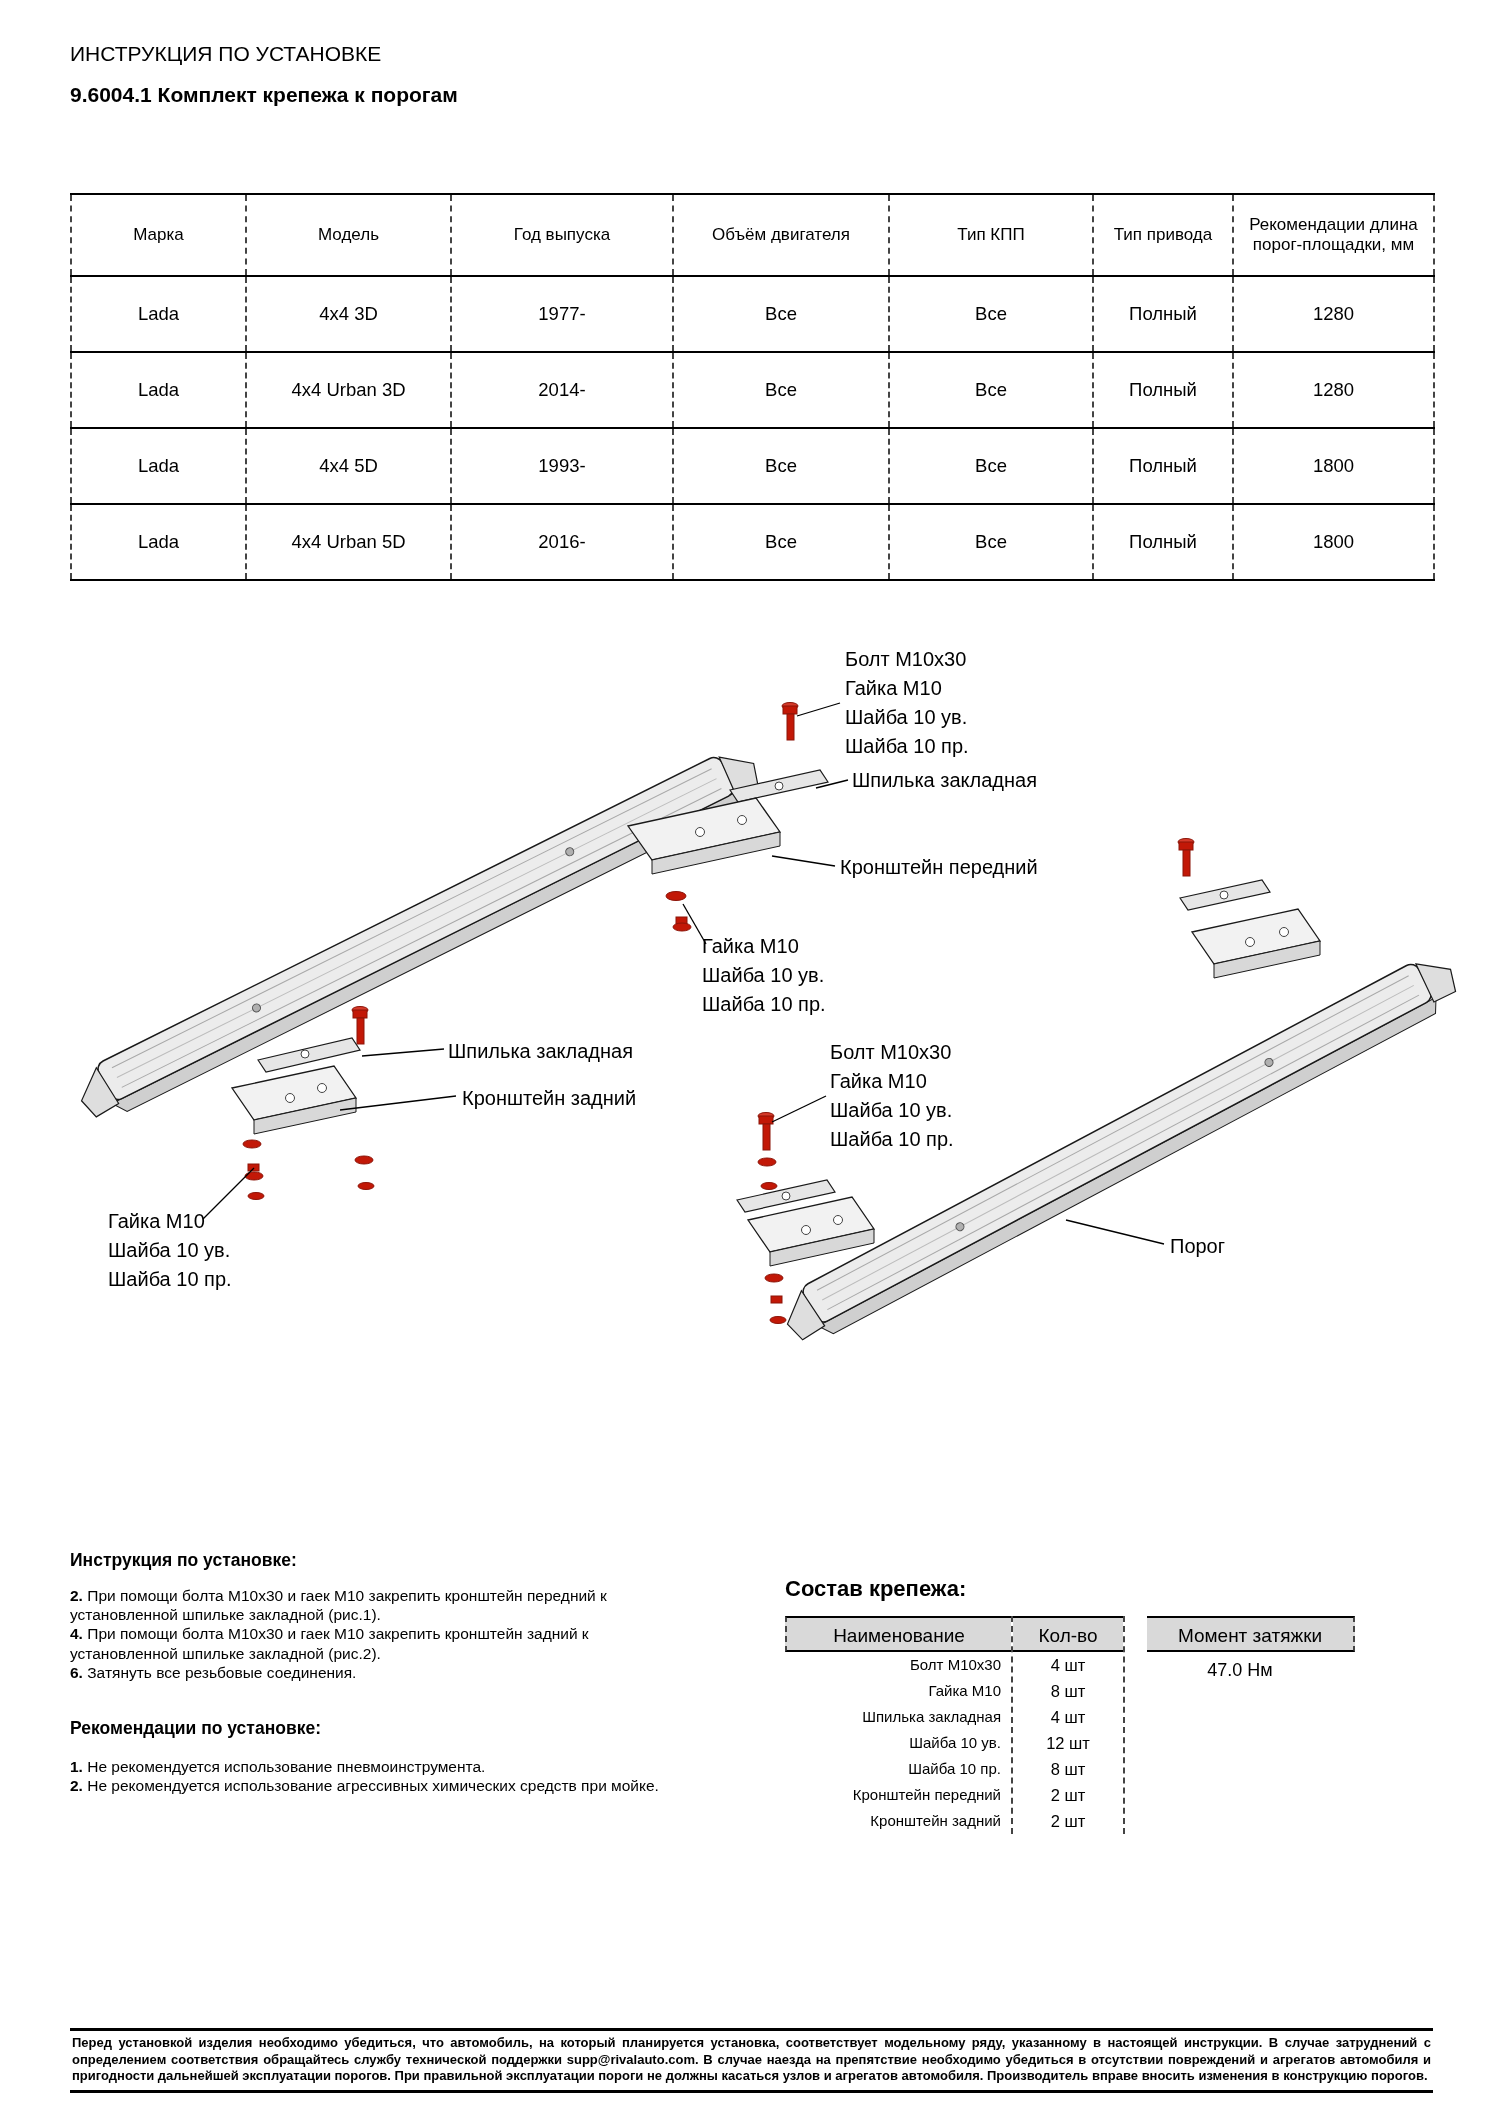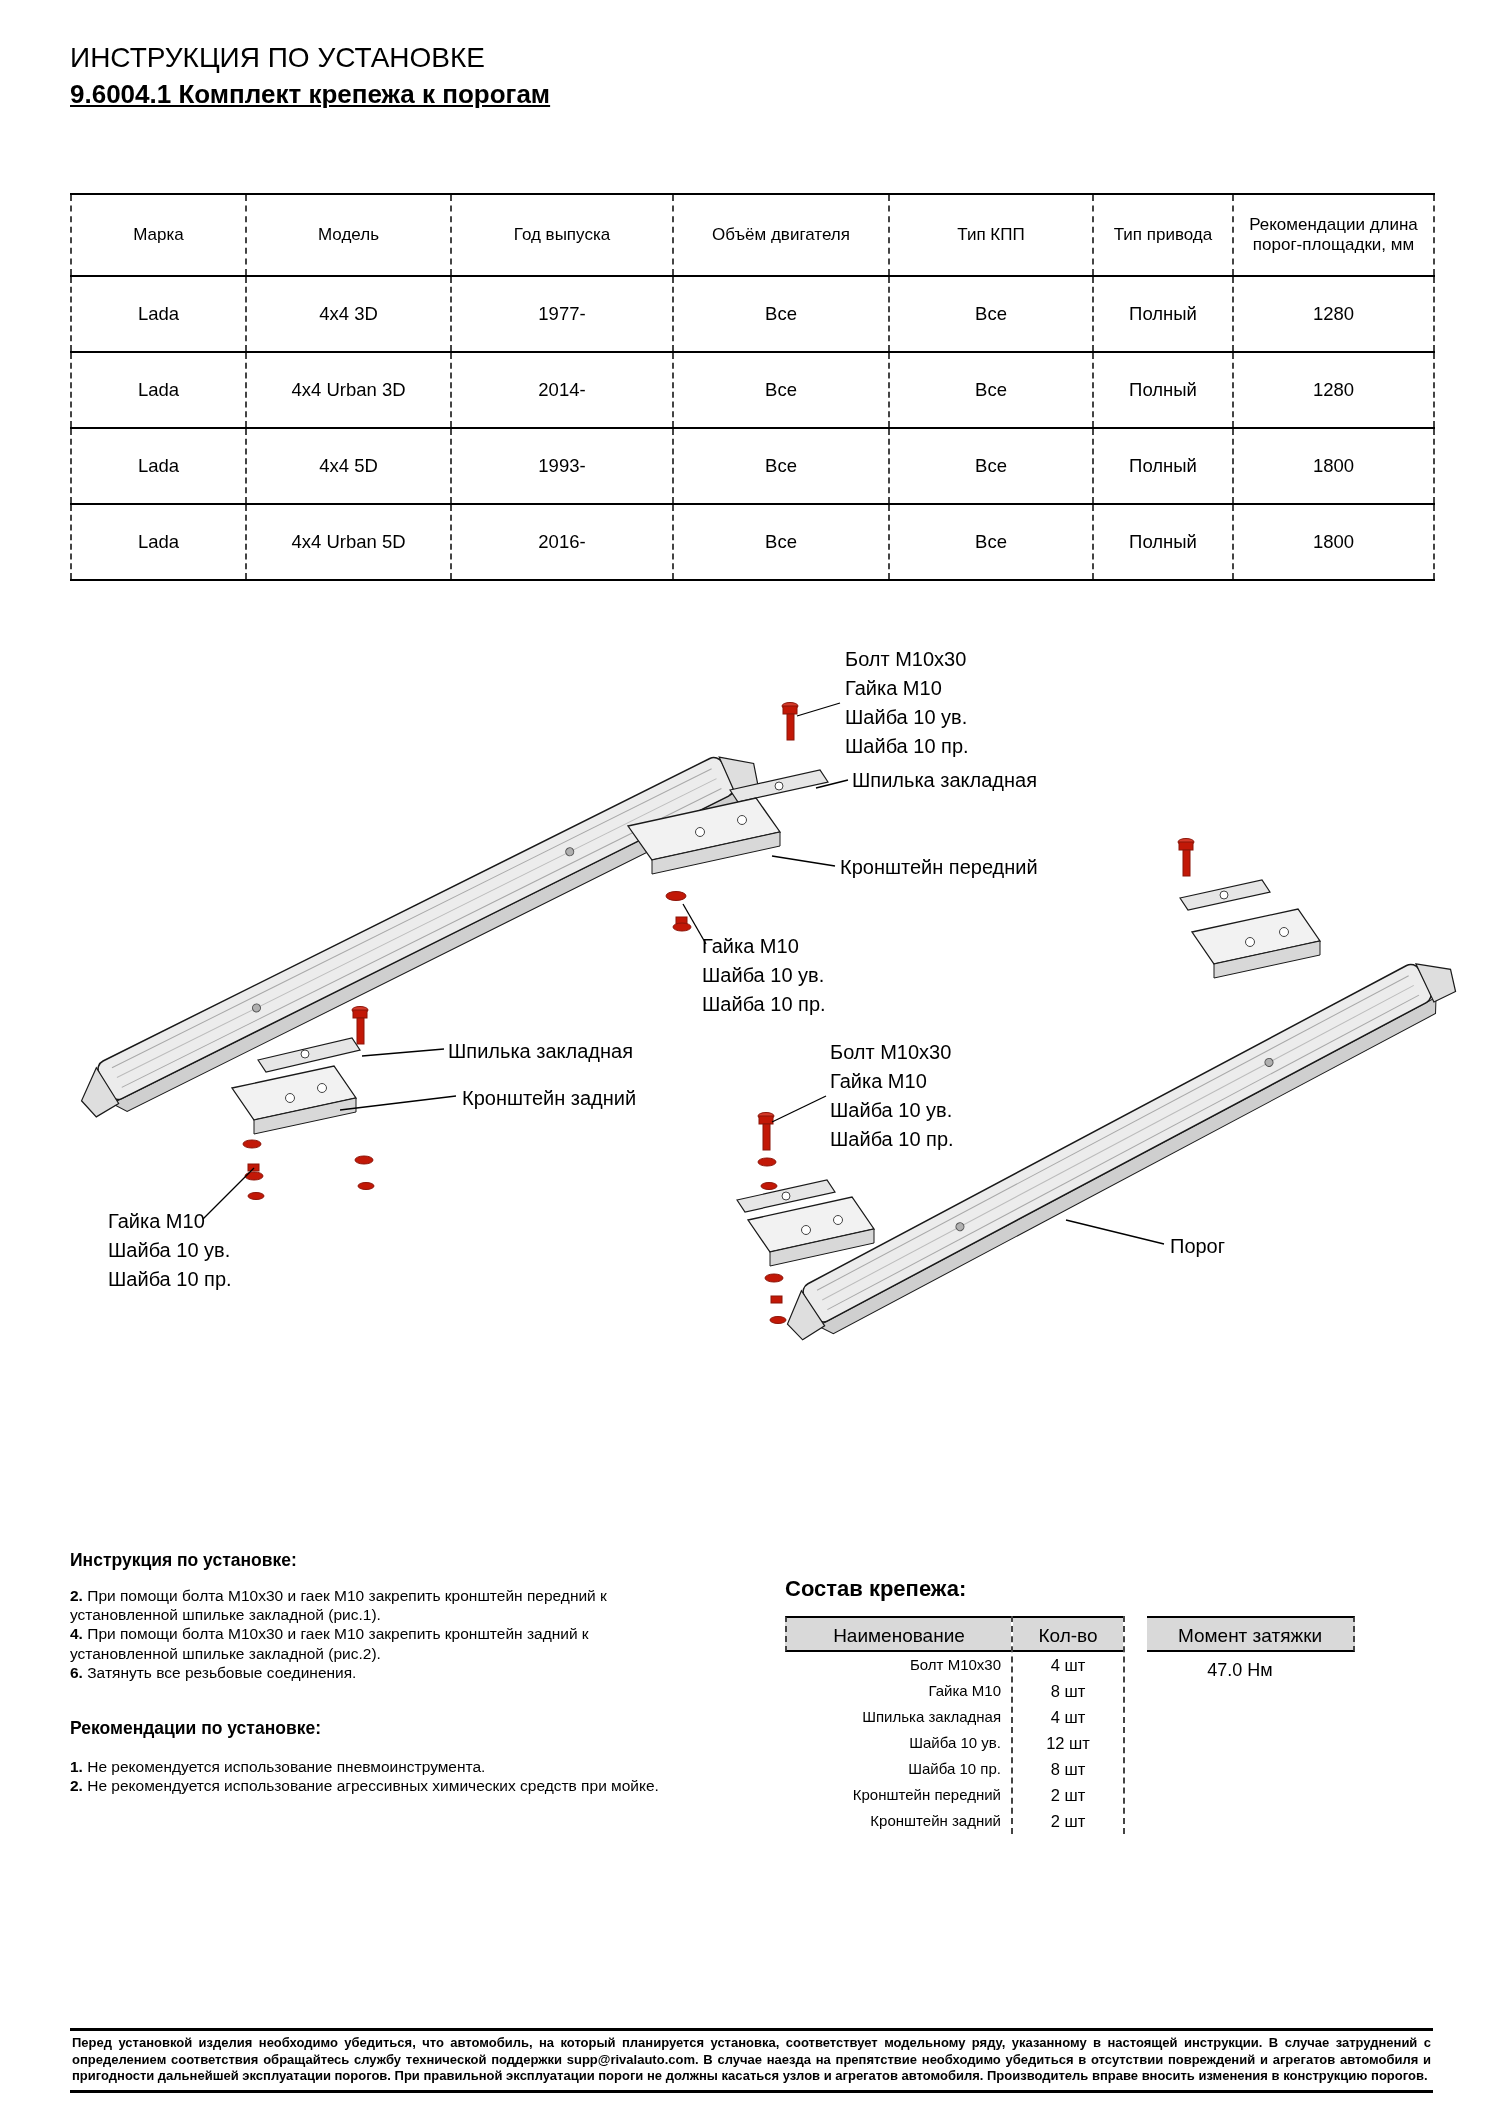--- a/index.html
+++ b/index.html
@@ -2,22 +2,22 @@
 <html><head>
 <meta charset="utf-8">
 <style>
   html,body { margin:0; padding:0; background:#fff; }
   .page {
     position:relative; width:1500px; height:2121px; background:#ffffff;
     font-family:"Liberation Sans", sans-serif; color:#000; overflow:hidden;
   }
   
   .doc-header { position:absolute; left:70px; top:42px; }
-  .doc-type  { font-size:28px; font-weight:400; }
-  .kit-title { font-size:26px; font-weight:700; margin-top:5px;text-decoration:underline; }
+  .doc-type  { font-size:21px; font-weight:400; }
+  .kit-title { font-size:21px; font-weight:700; margin-top:17px; }
 
   
   .vehicle-table { position:absolute; left:70px; top:193px; width:1363px;
     border-collapse:collapse; table-layout:fixed; }
   .vehicle-table th, .vehicle-table td {
     border-left:2px dashed #444; text-align:center; vertical-align:middle; padding:2px 6px; }
   .vehicle-table th:last-child, .vehicle-table td:last-child { border-right:2px dashed #444; }
   .vehicle-table thead th { font-weight:400; font-size:17px; height:76px;
     border-top:2px solid #000; border-bottom:2px solid #000; }
   .vehicle-table tbody td { font-size:18.5px; height:70px; border-bottom:2px solid #000; }

